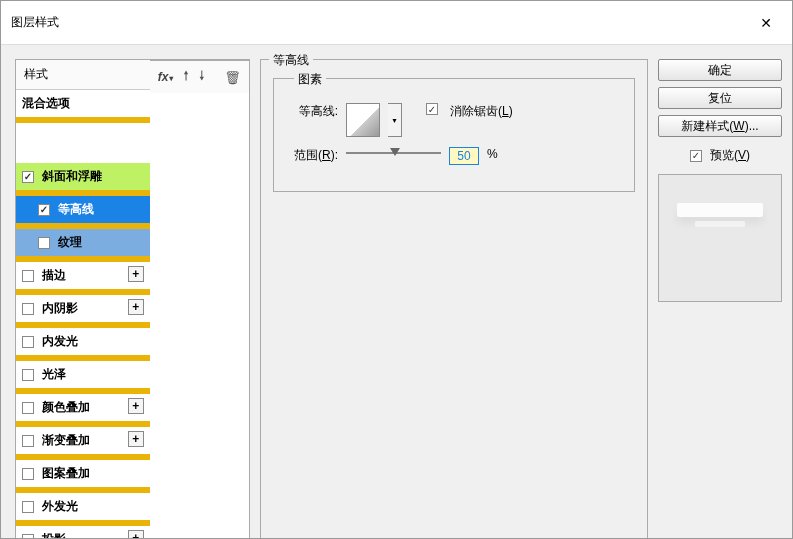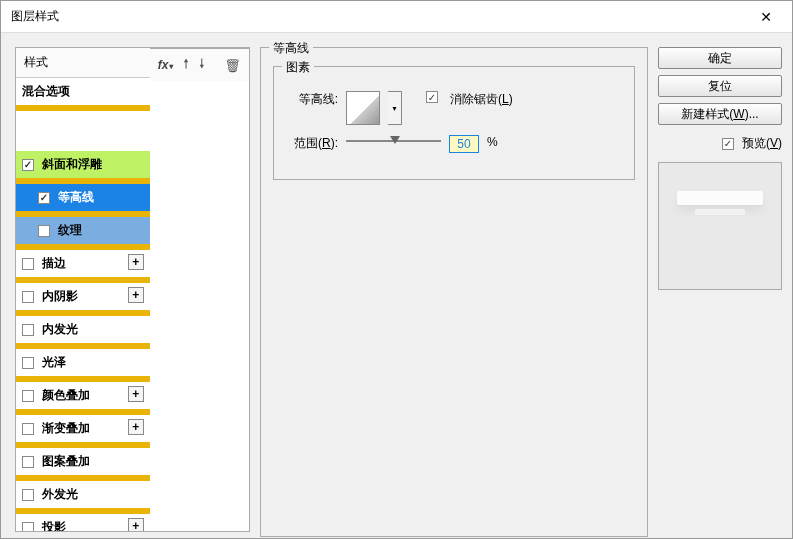--- a/index.html
+++ b/index.html
@@ -1,17 +1,17 @@
 <!DOCTYPE html>
 <html><head>
 <meta charset="utf-8">
 <style>
 * { box-sizing: border-box; margin: 0; padding: 0; font-family: "Microsoft YaHei", sans-serif; font-size: 12px; }
 body { background: #f0f0f0; width: 793px; height: 539px; border: 1px solid #999; overflow: hidden; }
-.titlebar { height: 32px; display: flex; align-items: center; justify-content: space-between; padding: 0 8px 0 10px; background: #fff; border-bottom: 1px solid #ddd; }
+.titlebar { height: 44px; display: flex; align-items: center; justify-content: space-between; padding: 0 8px 0 10px; background: #fff; border-bottom: 1px solid #ddd; }
 .close-btn { width: 36px; height: 24px; display: flex; align-items: center; justify-content: center; font-size: 14px; cursor: pointer; }
 .content { display: flex; padding: 14px 10px 10px 14px; gap: 10px; height: calc(100% - 28px); }
 
 .left-panel { width: 235px; display: flex; flex-direction: row; border: 1px solid #aaa; background: #fff; }
 .style-list { flex: 1; overflow: hidden; }
 .list-header { padding: 6px 8px; border-bottom: 1px solid #ccc; background: #fafafa; }
 .list-item { display: flex; align-items: center; padding: 5px 6px; border-bottom: 6px solid #eab308; position: relative; background: #fff; font-weight: bold; }
 .list-item.sel-medium { background: #bef264; margin-top: 40px; }
 .list-item.sel-dark { background: #1b82e6; color: #fff; }
 .list-item.sel-light { background: #7cade0; }
@@ -22,37 +22,37 @@
 .left-footer { border-top: 1px solid #aaa; height: 26px; display: flex; align-items: center; padding: 16px 8px; gap: 10px; background: #fafafa; }
 .left-footer .spacer { flex: 1; }
 .foot-icon { font-size: 13px; color: #555; cursor: pointer; }
 .fx { font-style: italic; font-weight: bold; font-size: 12px; color: #444; }
 .fx .drop { font-size: 8px; font-style: normal; margin-left: 1px; }
 
 .mid-panel { flex: 1; position: relative; }
 .fs-outer { position: relative; border: 1px solid #aaa; padding: 18px 12px 16px; background: #f0f0f0; height: 490px; }
 .fs-outer-label { position: absolute; top: -8px; left: 8px; background: #f0f0f0; padding: 0 4px; }
 .fs-inner { position: relative; border: 1px solid #aaa; padding: 14px 12px 16px; }
-.fs-inner-label { position: absolute; top: -8px; left: 8px; background: #f0f0f0; padding: 0 4px; }
+.fs-inner-label { position: absolute; top: -8px; left: 20px; background: #f0f0f0; padding: 0 4px; }
 
 .row { display: flex; gap: 8px; margin: 10px 0; }
 .row-label { width: 52px; text-align: right; }
 .curve-box { width: 34px; height: 34px; border: 1px solid #888; background: linear-gradient(135deg, #fff 0%, #fff 55%, #ccc 55%, #999 100%); position: relative; }
 .curve-drop { width: 14px; height: 34px; border: 1px solid #888; border-left: none; background: #f3f3f3; display: flex; align-items: center; justify-content: center; font-size: 8px; }
 .chk { width: 12px; height: 12px; border: 1px solid #888; background: #fff; display: inline-flex; align-items: center; justify-content: center; font-size: 10px; color: #333; margin-right: 4px; }
 .chk.checked::before { content: "✓"; }
 .slider { position: relative; width: 95px; height: 14px; }
 .slider-track { position: absolute; top: 5px; left: 0; right: 0; height: 2px; background: #888; }
 .slider-thumb { position: absolute; top: 1px; left: 44px; width: 0; height: 0; border-left: 5px solid transparent; border-right: 5px solid transparent; border-top: 8px solid #666; }
 .num-input { width: 30px; height: 18px; border: 1px solid #1b82e6; background: #fef9c3; text-align: center; color: #1b82e6; }
 .underline { text-decoration: underline; }
 
 .right-panel { width: 124px; display: flex; flex-direction: column; gap: 6px; }
 .btn { height: 22px; border: 1px solid #888; background: linear-gradient(#fefefe, #e5e5e5); display: flex; align-items: center; justify-content: center; cursor: pointer; border-radius: 2px; }
-.preview-row { display: flex; align-items: center; justify-content: flex-end; gap: 4px; margin-top: 4px; }
+.preview-row { display: flex; align-items: center; justify-content: center; gap: 4px; margin-top: 4px; }
 .preview-box { margin-top: 4px; height: 128px; border: 1px solid #aaa; background: #e9e9e9; position: relative; }
 .preview-inner { position: absolute; left: 18px; right: 18px; top: 28px; height: 14px; background: #fcfcfc; border-radius: 2px; box-shadow: 0 6px 10px rgba(0,0,0,0.06); }
 .preview-inner::after { content: ""; position: absolute; left: 18px; right: 18px; top: 18px; height: 6px; background: #f2f2f2; border-radius: 1px; }
 </style>
 </head>
 <body>
 
 <div class="titlebar">
   <span>图层样式</span>
   <div class="close-btn">✕</div>

